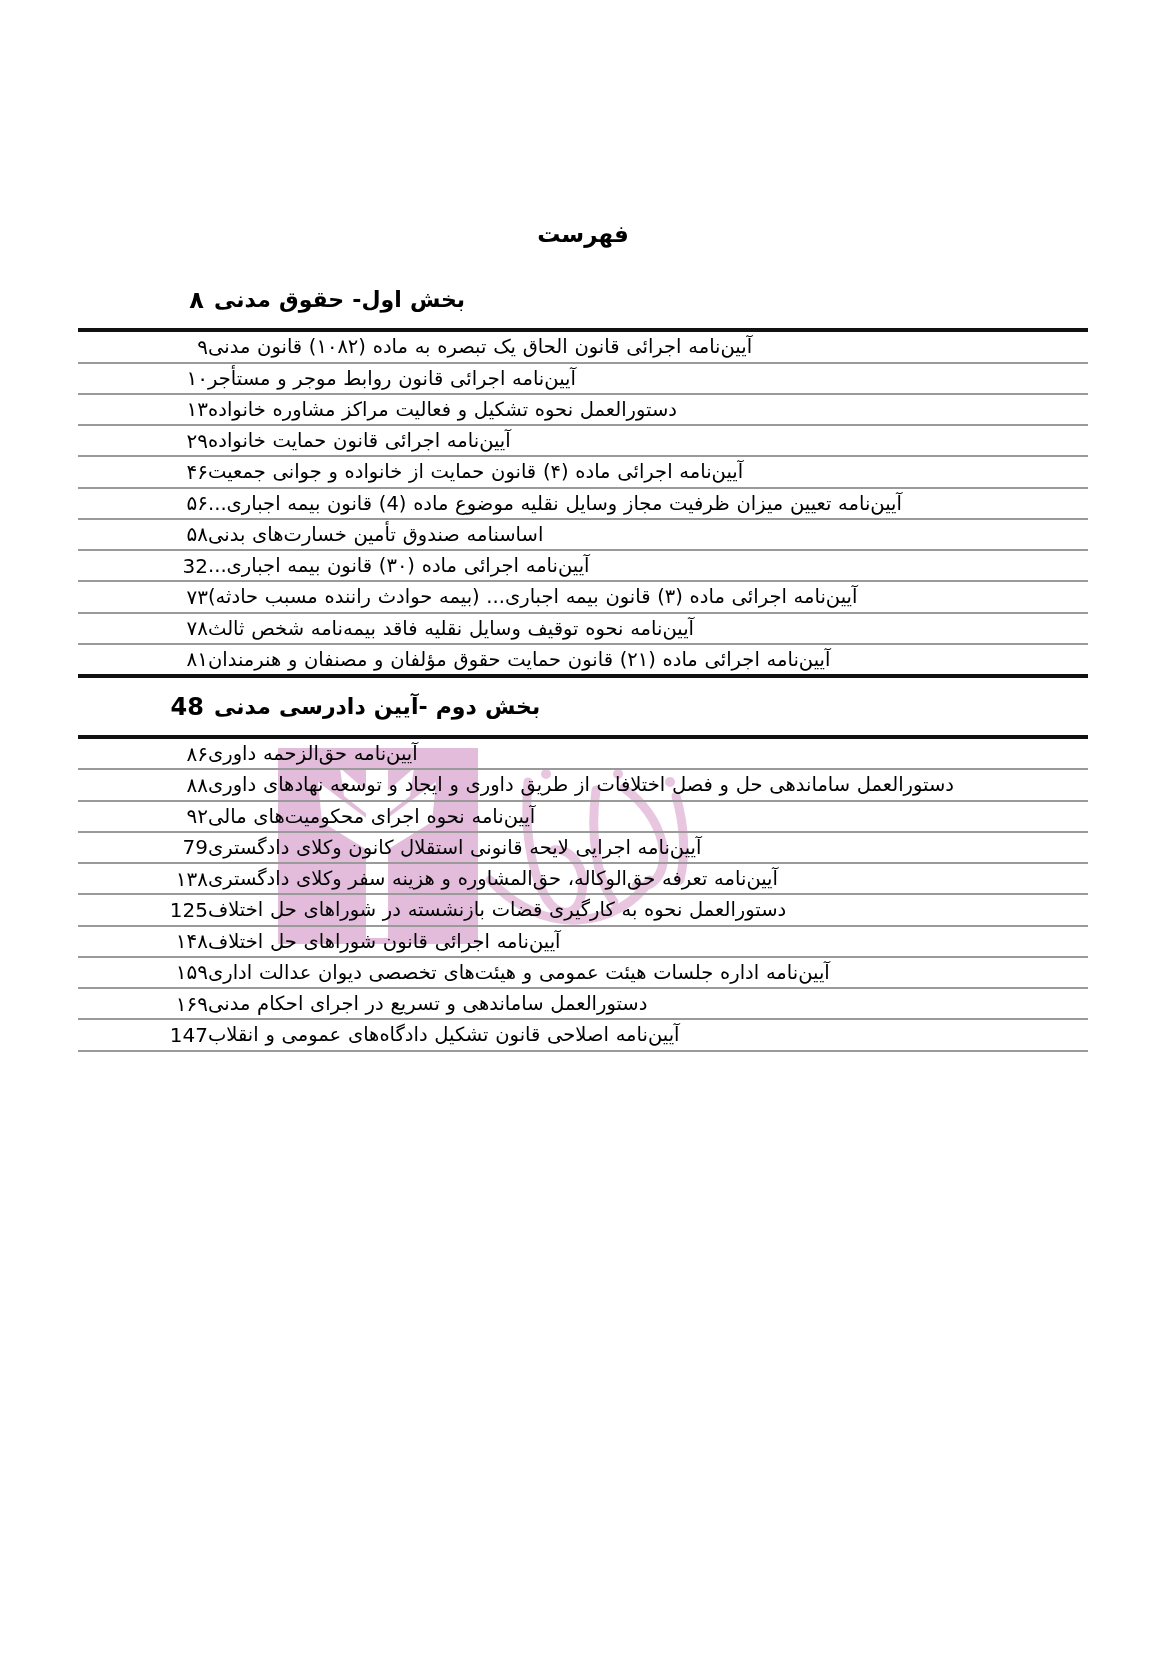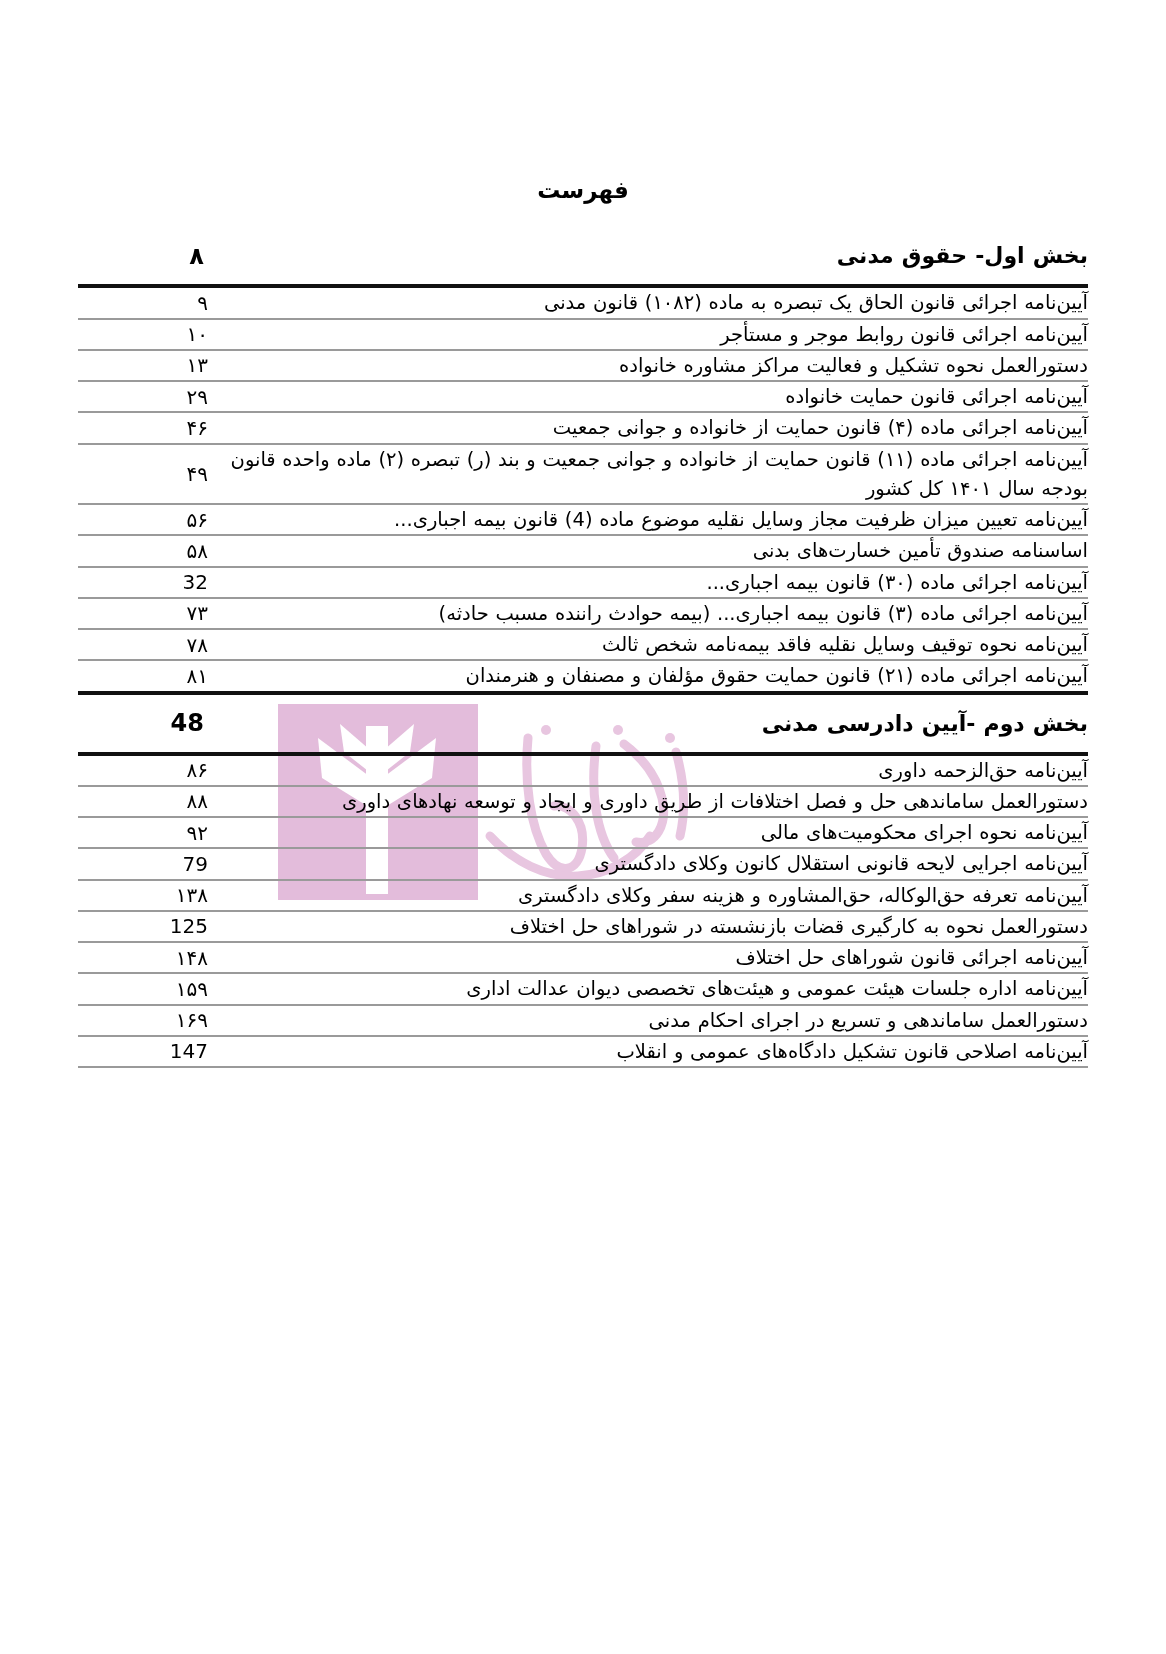--- a/index.html
+++ b/index.html
@@ -14,20 +14,21 @@
     color: #000000;
     position: relative;
     overflow: hidden;
   }
 
   .page {
     position: relative;
     width: 1166px;
     height: 1228px;
     box-sizing: border-box;
+    margin-top: 44px;
   }
 
   
   .watermark {
     position: absolute;
     left: 278px;
     top: 686px;
     width: 436px;
     height: 232px;
     z-index: 5;
@@ -64,21 +65,21 @@
   .toc-table td {
     padding: 0;
     vertical-align: middle;
   }
 
   
   col.col-title { width: 880px; }
   col.col-page  { width: 130px; }
 
   .row-title {
-    text-align: right;       
+    text-align: left;       
     direction: rtl;
     font-size: 19.5px;
     line-height: 1.5;
     padding: 9px 0 9px 6px;
     word-spacing: 0.5px;
   }
   .row-page {
     text-align: right;      
     direction: rtl;
     font-size: 20px;
@@ -169,24 +170,20 @@
           </tr>
           <tr class="entry">
             <td class="row-title">آیین‌نامه اجرائی قانون حمایت خانواده</td>
             <td class="row-page">۲۹</td>
           </tr>
           <tr class="entry">
             <td class="row-title">آیین‌نامه اجرائی ماده (۴) قانون حمایت از خانواده و جوانی جمعیت</td>
             <td class="row-page">۴۶</td>
           </tr>
           <tr class="entry">
-            <td class="row-title">آیین‌نامه اجرائی ماده (۱۱) قانون حمایت از خانواده و جوانی جمعیت و بند (ر) تبصره (۲) ماده واحده قانون بودجه سال ۱۴۰۱ کل کشور</td>
-            <td class="row-page">۴۹</td>
-          </tr>
-          <tr class="entry">
             <td class="row-title">آیین‌نامه تعیین میزان ظرفیت مجاز وسایل نقلیه موضوع ماده (4) قانون بیمه اجباری...</td>
             <td class="row-page">۵۶</td>
           </tr>
           <tr class="entry">
             <td class="row-title">اساسنامه صندوق تأمین خسارت‌های بدنی</td>
             <td class="row-page">۵۸</td>
           </tr>
           <tr class="entry">
             <td class="row-title">آیین‌نامه اجرائی ماده (۳۰) قانون بیمه اجباری...</td>
             <td class="row-page">32</td>

